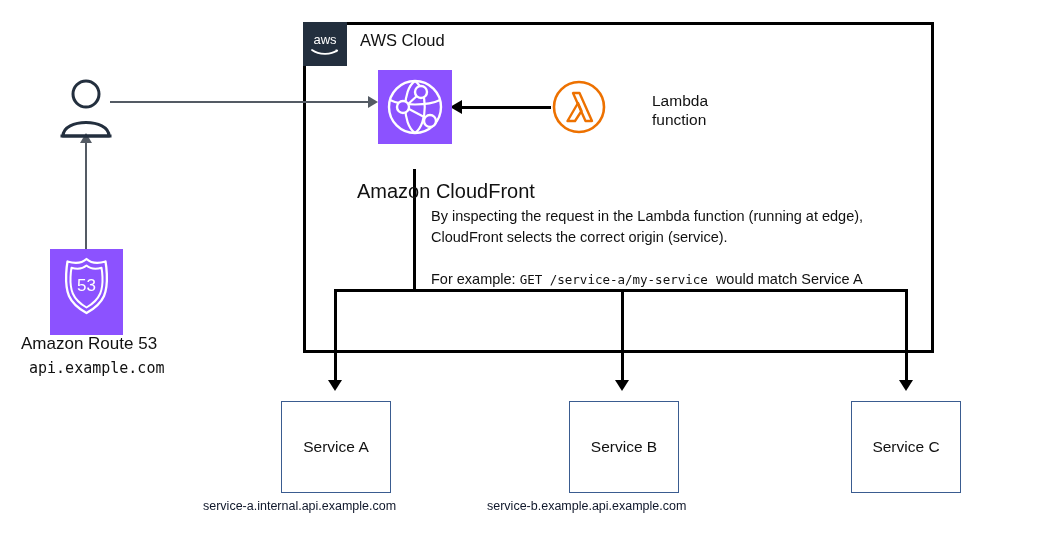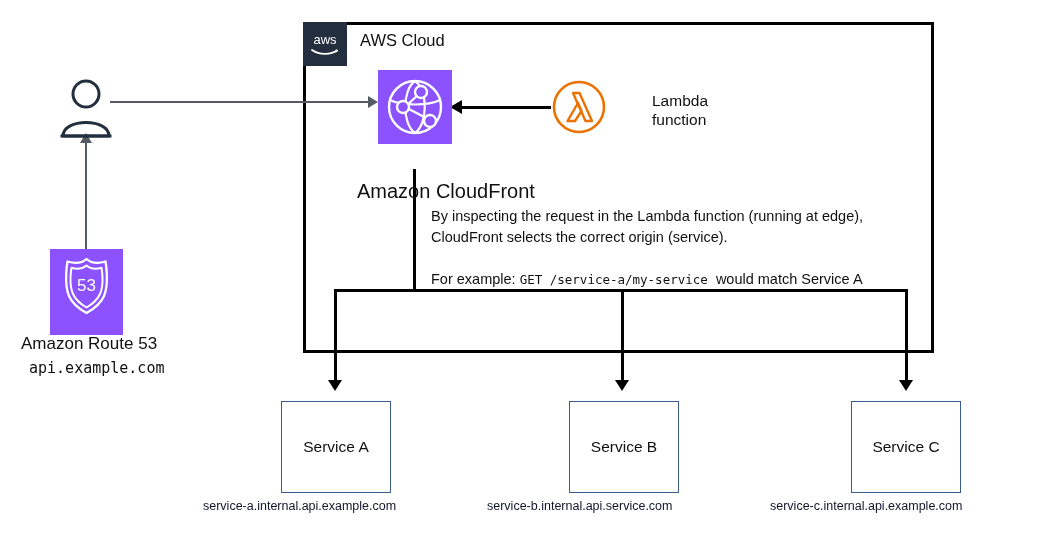--- a/index.html
+++ b/index.html
@@ -307,16 +307,15 @@
 
   <div class="abs" id="description-block">
     <p>By inspecting the request in the Lambda function (running at edge), CloudFront selects the correct origin (service).</p>
     <div id="desc-spacer"></div>
     <p><span>For example:</span><span>&nbsp;</span><span class="code">GET /service-a/my-service</span><span>&nbsp;&nbsp;</span><span>would match Service A</span></p>
   </div>
   <div class="abs service-box" id="service-box-b">Service B</div>
   <div class="abs service-box" id="service-box-c">Service C</div>
 
   <div class="abs service-domain" id="service-domain-a">service-a.internal.api.example.com</div>
-  <div class="abs service-domain" id="service-domain-b">service-b.internal.api.service.com</div>
-  <div class="abs service-domain" id="service-domain-c">service-c.internal.api.example.com</div>
+  <div class="abs service-domain" id="service-domain-b">service-b.example.api.example.com</div>
 
 </div>
 
 </body></html>

